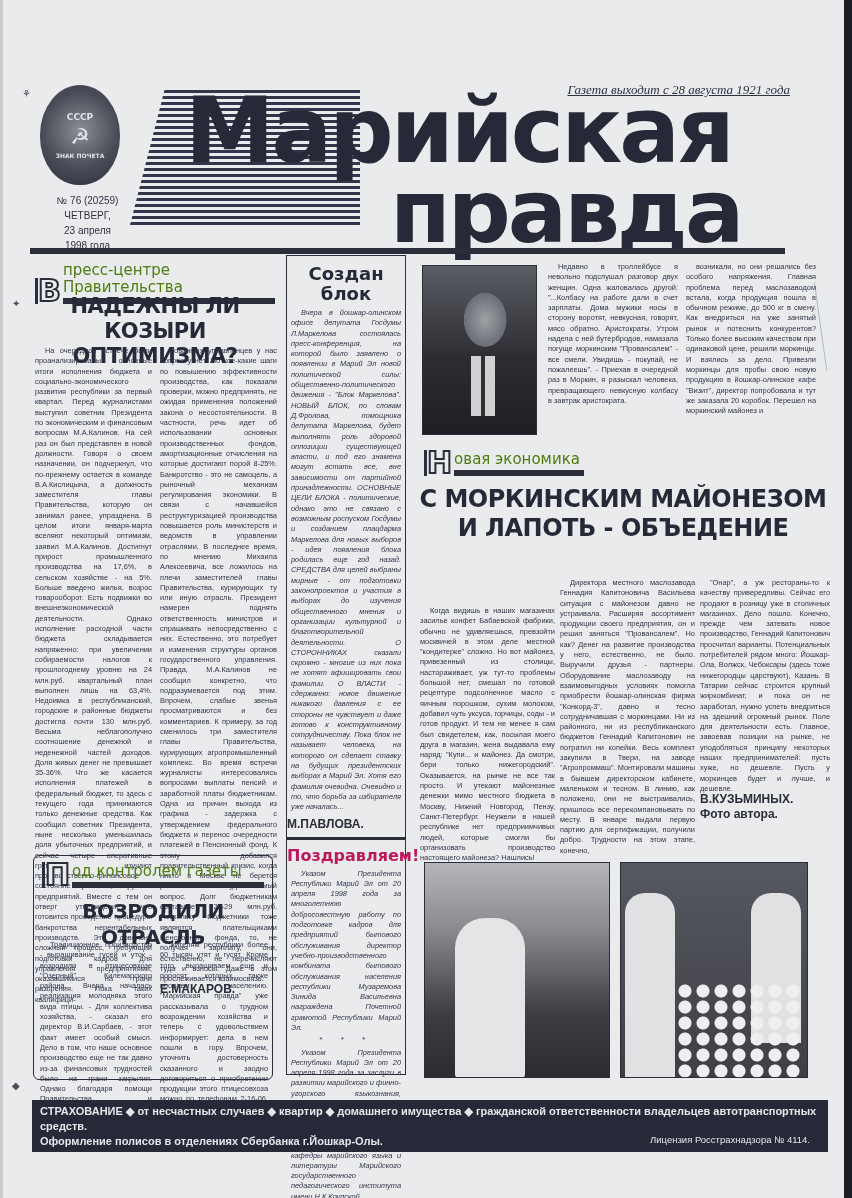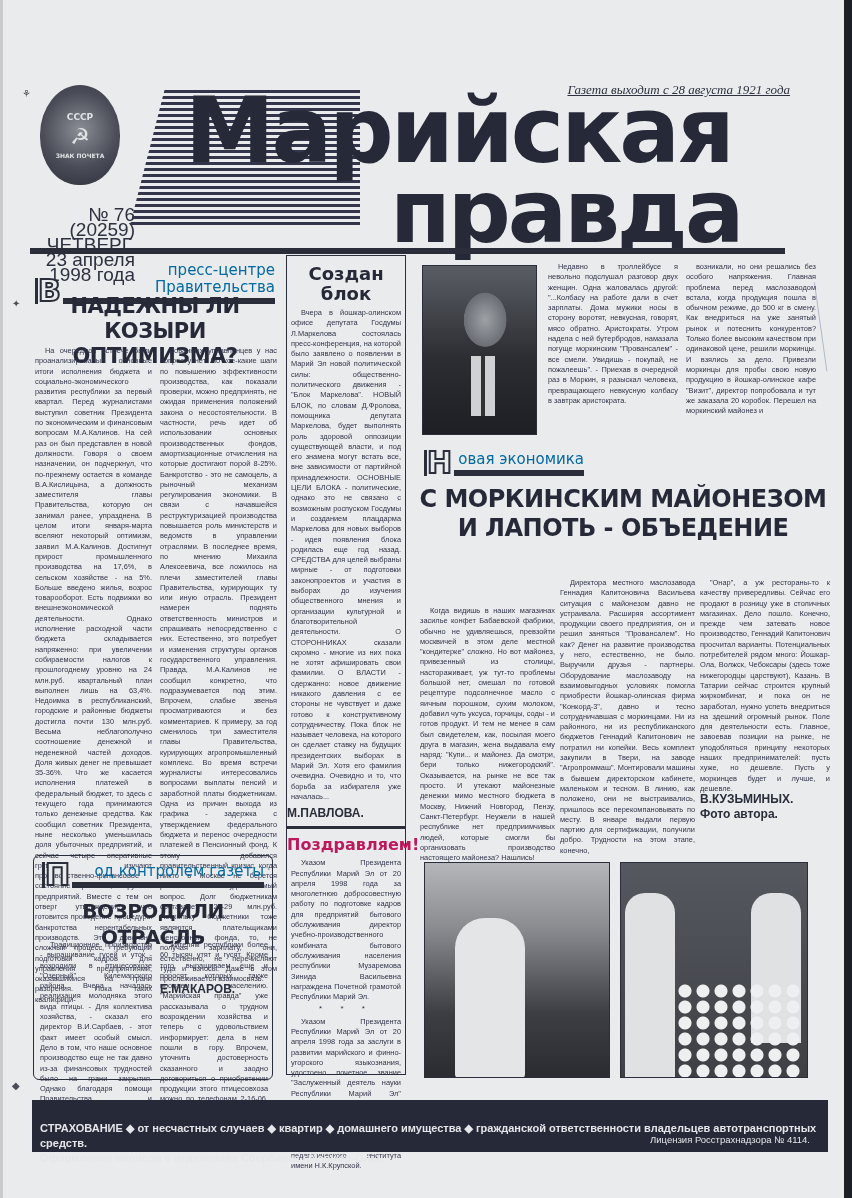--- a/index.html
+++ b/index.html
@@ -18,23 +18,23 @@
   .masthead { position: absolute; left: 30px; top: 60px; width: 790px; height: 190px; }
   .emblem {
     position: absolute; left: 10px; top: 25px; width: 80px; height: 100px;
     border-radius: 50% 50% 48% 48%;
     background: radial-gradient(circle at 50% 45%, #8b8e95 0%, #4a4d57 55%, #2b2e38 100%);
     display: flex; align-items: center; justify-content: center;
     color: #e0e2e4; font-size: 9px; font-weight: bold; text-align: center;
   }
   .emblem span { display: block; }
   .issue-info {
-    position: absolute; left: 10px; top: 147px; width: 95px;
-    font-family: "Liberation Sans", sans-serif; font-size: 19px; line-height: 15px;
-    text-align: right; color: #2e3140;
+    position: absolute; left: 10px; top: 133px; width: 95px;
+    font-family: "Liberation Sans", sans-serif; font-size: 10px; line-height: 15px;
+    text-align: center; color: #2e3140;
   }
   .logo-stripes {
     position: absolute; left: 100px; top: 30px; width: 230px; height: 135px;
     background: repeating-linear-gradient(to bottom, #33364a 0 3px, transparent 3px 6px);
     clip-path: polygon(15% 0, 100% 0, 100% 100%, 0 100%);
   }
   .logo-line1, .logo-line2 {
     position: absolute; font-family: "DejaVu Sans", sans-serif; font-weight: bold;
     color: #262938; letter-spacing: -3px; line-height: 1;
   }
@@ -61,41 +61,41 @@
   .sig { font-family: "Liberation Sans", sans-serif; font-size: 12px; font-weight: bold; text-align: left; color: #2a2d3a; }
 
   
   .rubric { position: absolute; display: flex; align-items: flex-end; }
   .rubric-letter {
     font-family: "DejaVu Sans", sans-serif; font-size: 30px; font-weight: bold;
     line-height: 26px; color: #e9ebec; -webkit-text-stroke: 2px #2a2d3a;
     border-left: 3px solid #2a2d3a;
   }
   .rubric-body { margin-left: 2px; }
-  .rubric-text { font-family: "DejaVu Sans", sans-serif; font-size: 15px; color: #0369a1; line-height: 17px; text-align: right; }
+  .rubric-text { font-family: "DejaVu Sans", sans-serif; font-size: 15px; color: #4d7c0f; line-height: 17px; }
   .rubric-bar { height: 6px; background: #2a2d3a; margin-top: 2px; }
 
   .headline {
     position: absolute; font-family: "DejaVu Sans", sans-serif; font-weight: bold;
     color: #262938; text-align: center; letter-spacing: -0.5px;
   }
 
   .art1-col1 { position: absolute; left: 35px; top: 346px; width: 117px; }
   .art1-col2 { position: absolute; left: 160px; top: 346px; width: 117px; }
 
   
   .box-blok {
     position: absolute; left: 286px; top: 255px; width: 120px; height: 820px;
     border: 1.5px solid #2a2d3a;
   }
   .box-blok-title {
     font-family: "DejaVu Sans", sans-serif; font-weight: bold; font-size: 18px; line-height: 20px;
     text-align: center; margin-top: 8px; color: #262938;
   }
-  .box-blok .txt { padding: 4px 4px 0 4px; }
+  .box-blok .txt { padding: 4px 4px 0 4px; font-style: italic; }
   .box-sep { height: 3px; background: #2a2d3a; margin: 6px 0 6px 0; }
   .congr-title {
     font-family: "DejaVu Sans", sans-serif; font-weight: bold; font-size: 16px;
     text-align: center; color: #be185d; margin-top: 6px;
   }
   .stars { text-align: center; font-size: 8px; letter-spacing: 8px; margin: 2px 0; }
 
   
   .photo-director {
     position: absolute; left: 422px; top: 265px; width: 115px; height: 170px;
@@ -141,21 +141,21 @@
     border: 1.5px solid #2a2d3a; border-radius: 6px;
   }
   .ctrl-col1 { position: absolute; left: 40px; top: 940px; width: 112px; }
   .ctrl-col2 { position: absolute; left: 160px; top: 940px; width: 108px; }
 
   
   .ad-bar {
     position: absolute; left: 32px; top: 1100px; width: 796px; height: 52px;
     background: #262938; color: #e6e7ea;
     font-family: "Liberation Sans", sans-serif; font-weight: bold; font-size: 11px;
-    padding: 21px 8px; line-height: 15px;
+    padding: 4px 8px; line-height: 15px;
   }
   .ad-license { position: absolute; right: 18px; bottom: 5px; font-size: 9.5px; font-weight: normal; }
   .pin { position: absolute; font-size: 10px; color: #4b4e58; }
   .handwriting {
     position: absolute; left: 820px; top: 280px; width: 25px; height: 90px;
     border-left: 1px solid #8c98b8; transform: rotate(-8deg); opacity: .6;
   }
 </style>
 </head>
 <body>

